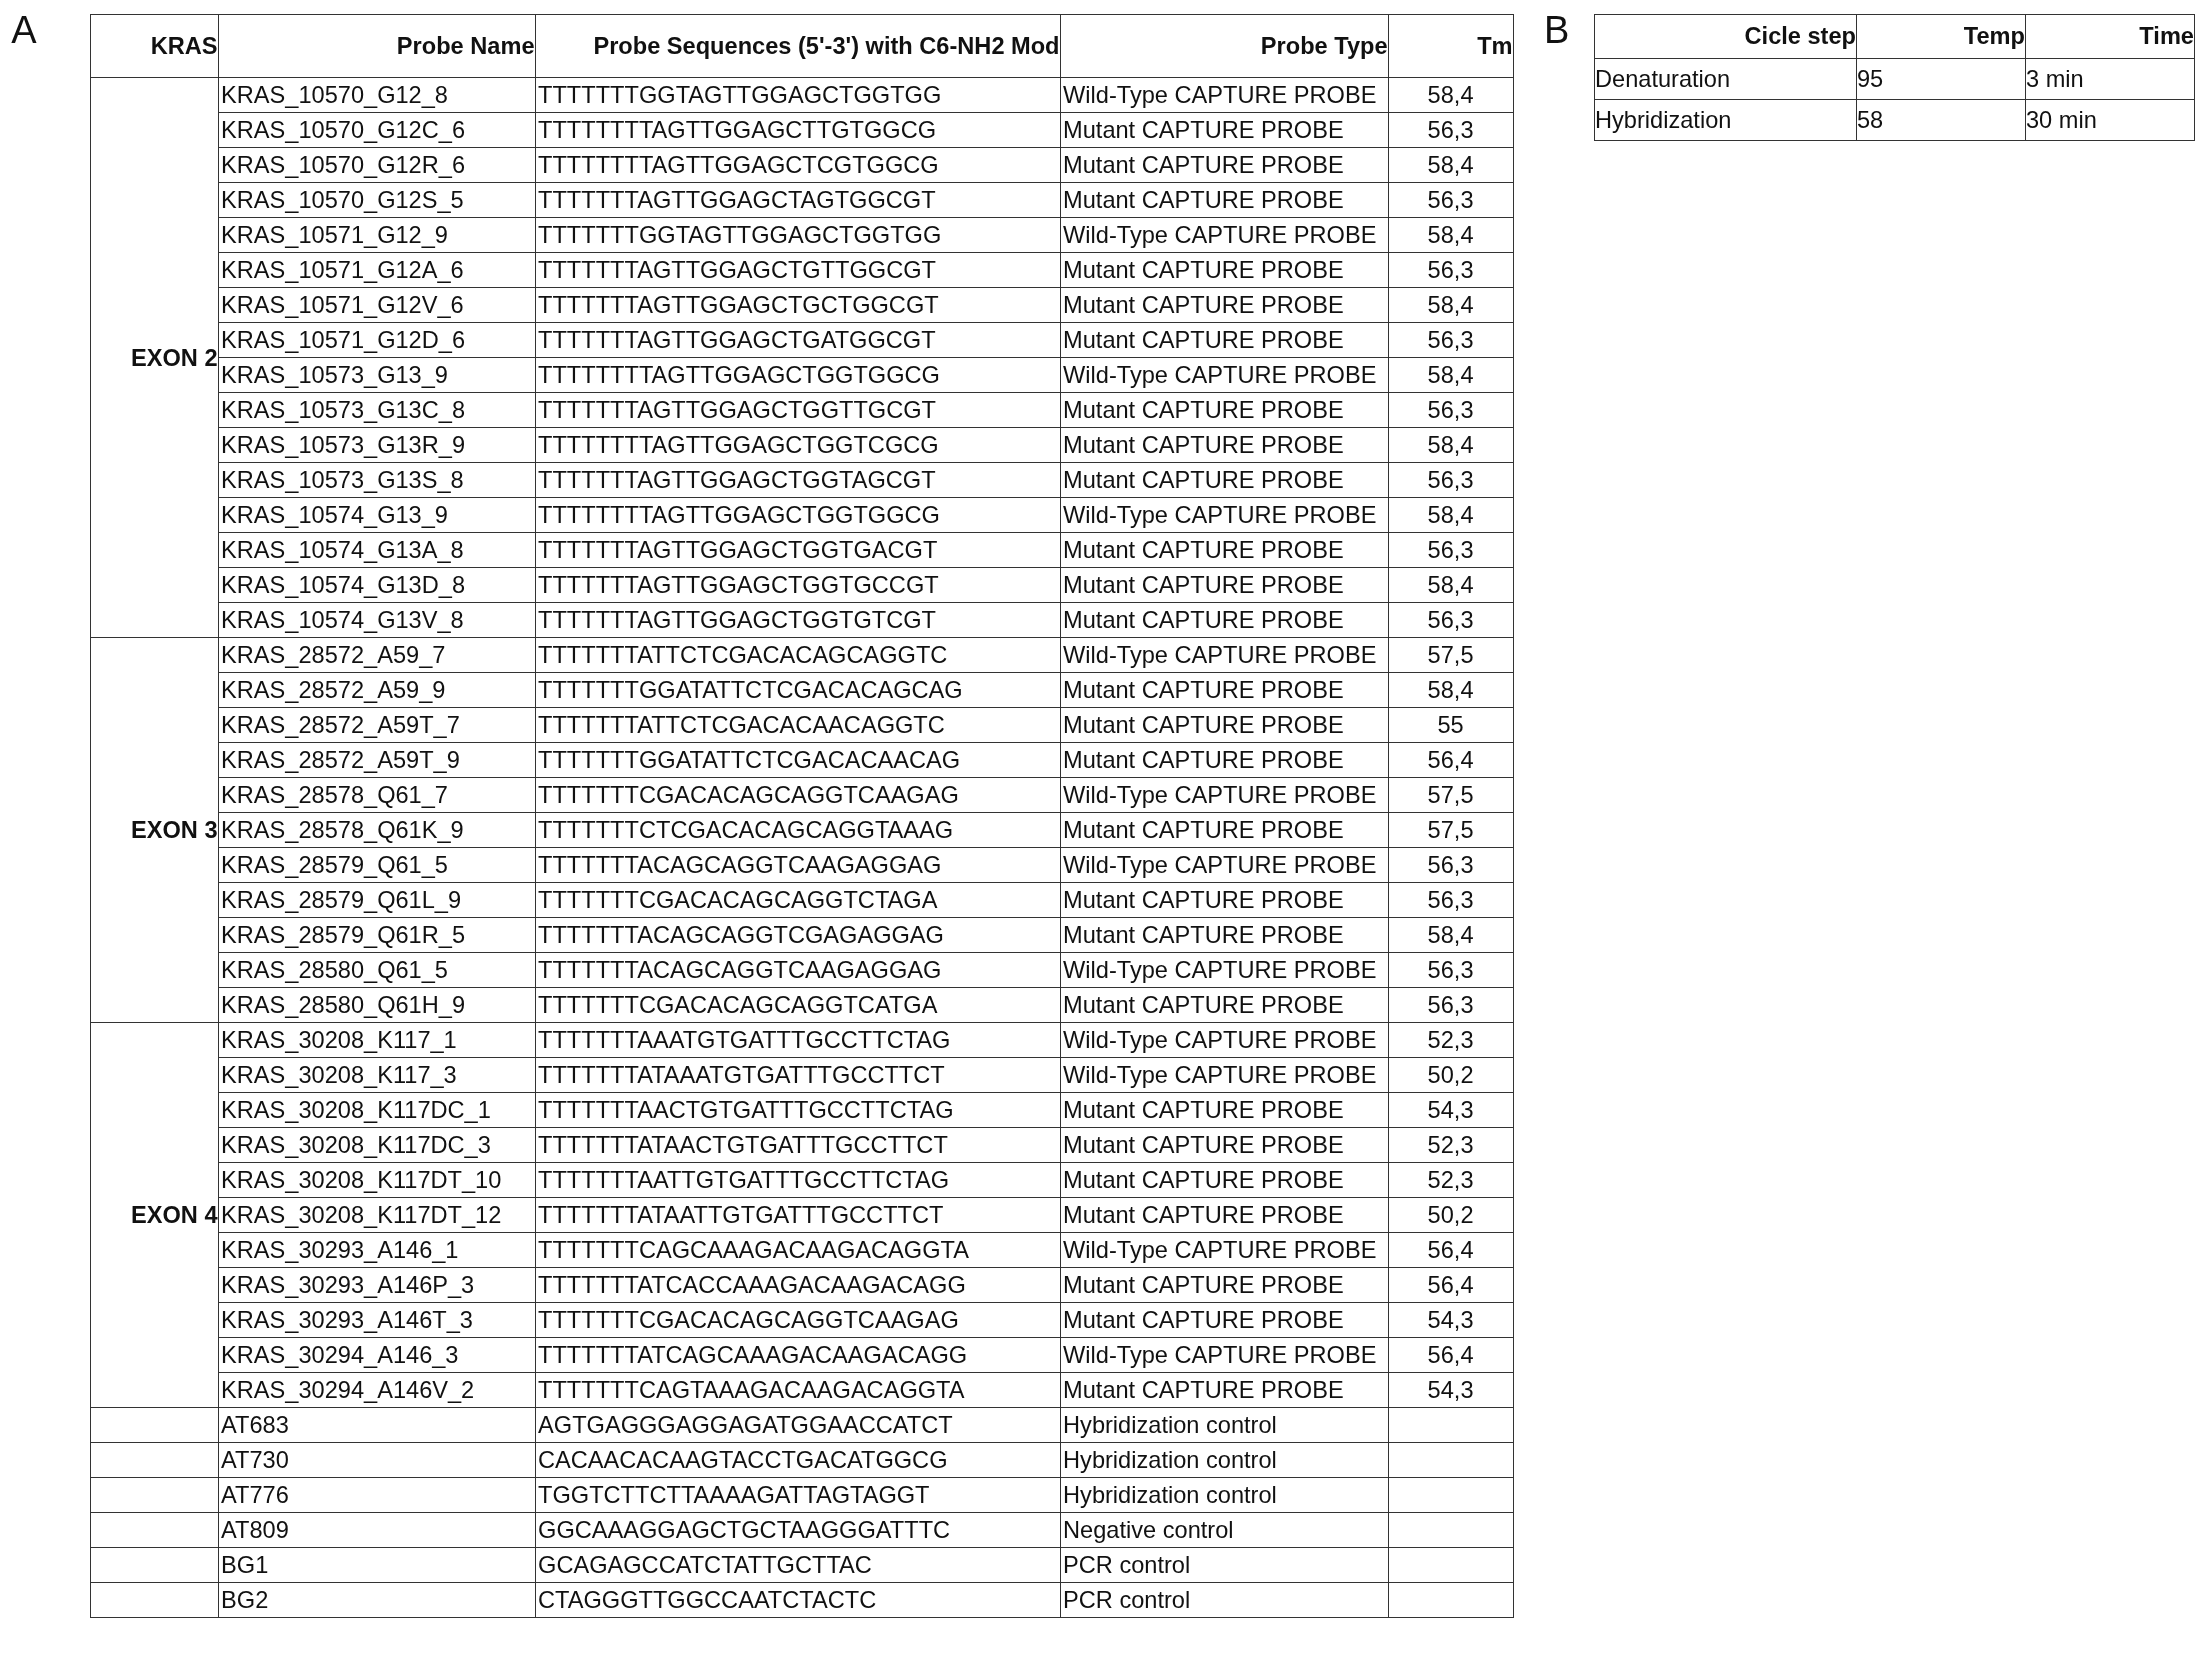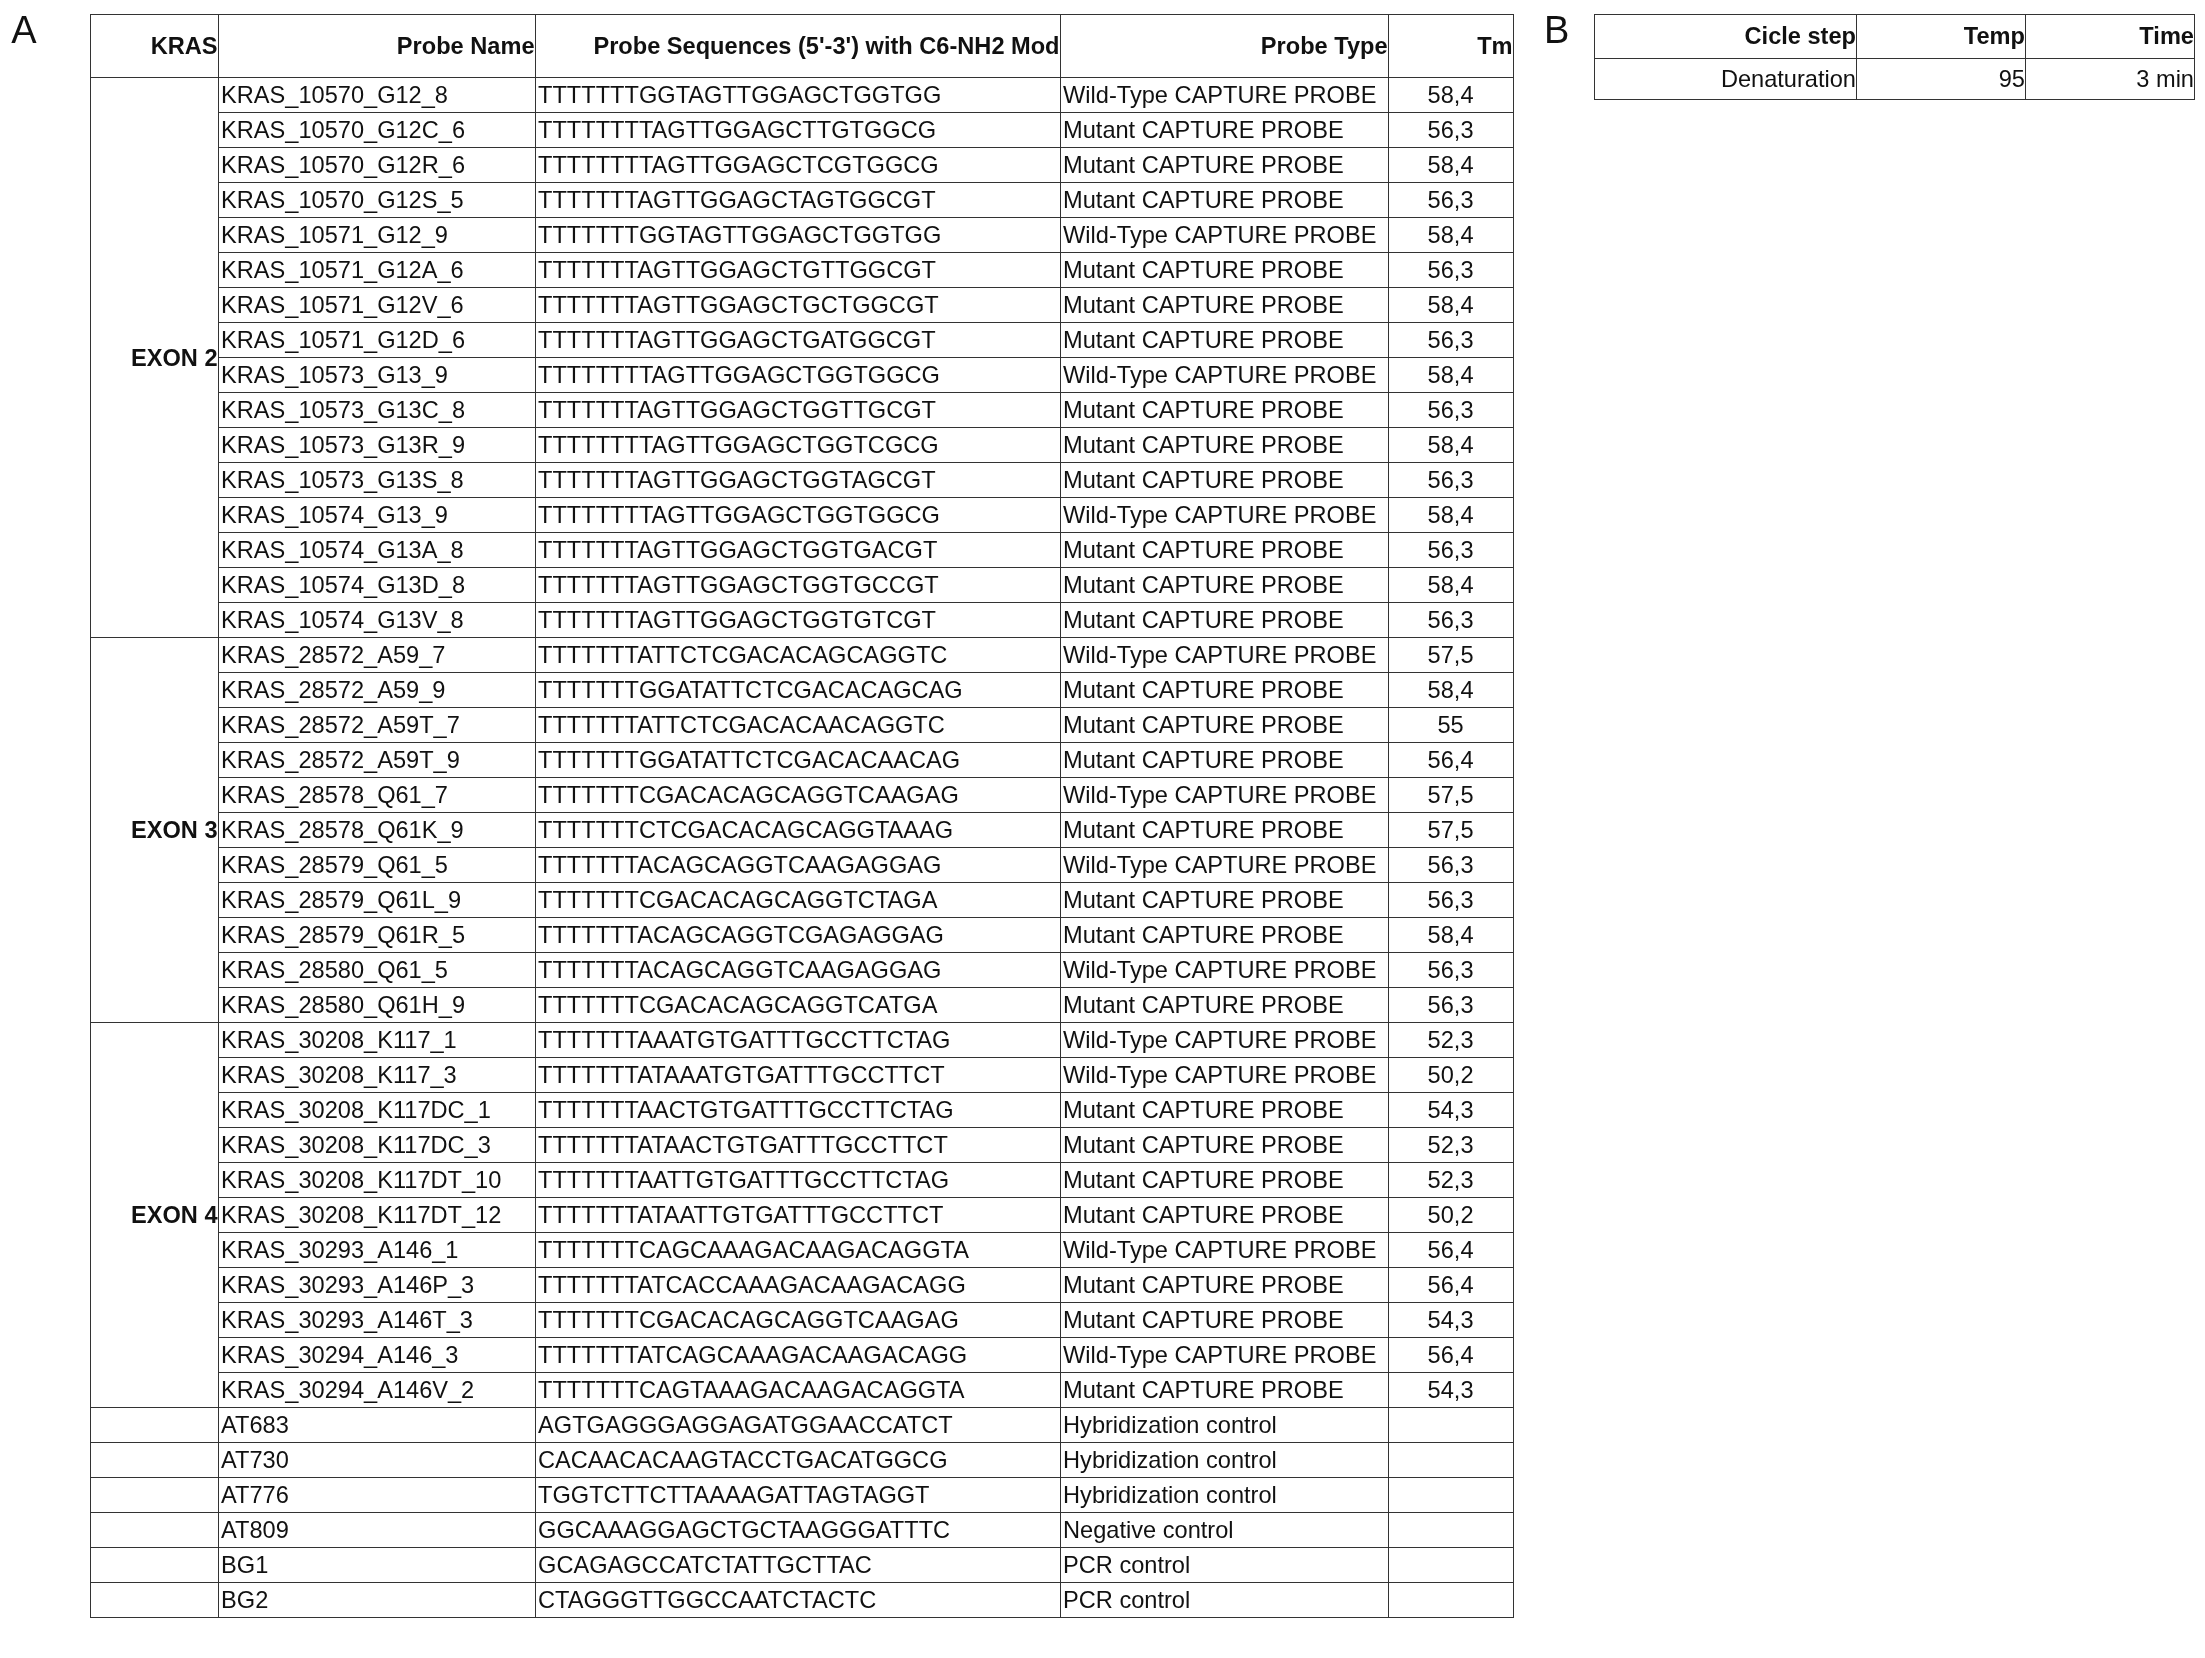--- a/index.html
+++ b/index.html
@@ -11,21 +11,21 @@
   table { border-collapse: collapse; position: absolute; table-layout: fixed; }
   td, th { border: 1.9px solid #333; padding: 0; font-size: 23.6px; white-space: nowrap; overflow: hidden; }
   th { font-weight: bold; text-align: right; height: 62px; }
   #table-a { left: 90px; top: 14.3px; }
   #table-a td { height: 34px; line-height: 34px; }
   #table-a td.name, #table-a td.seq, #table-a td.ptype { text-align: left; padding-left: 2.5px; }
   #table-a td.tm { text-align: center; }
   #table-a td.exon { text-align: center; font-weight: bold; vertical-align: middle; padding-left: 40px; }
   #table-b { left: 1594px; top: 14.3px; }
   #table-b th { height: 43px; }
-  #table-b td { height: 40px; text-align: right; }
+  #table-b td { height: 40px; text-align: left; }
 </style>
 </head>
 <body>
 
 <div class="panel-label" id="label-a">A</div>
 
 <table id="table-a">
   <colgroup>
     <col style="width:114px">
       <col style="width:317px">
@@ -333,15 +333,20 @@
       <th>Temp</th>
       <th>Time</th>
     </tr>
   </thead>
   <tbody>
     <tr>
       <td>Denaturation</td>
       <td>95</td>
       <td>3 min</td>
     </tr>
+    <tr>
+      <td>Hybridization</td>
+      <td>58</td>
+      <td>30 min</td>
+    </tr>
   </tbody>
 </table>
 
 
 </body></html>

